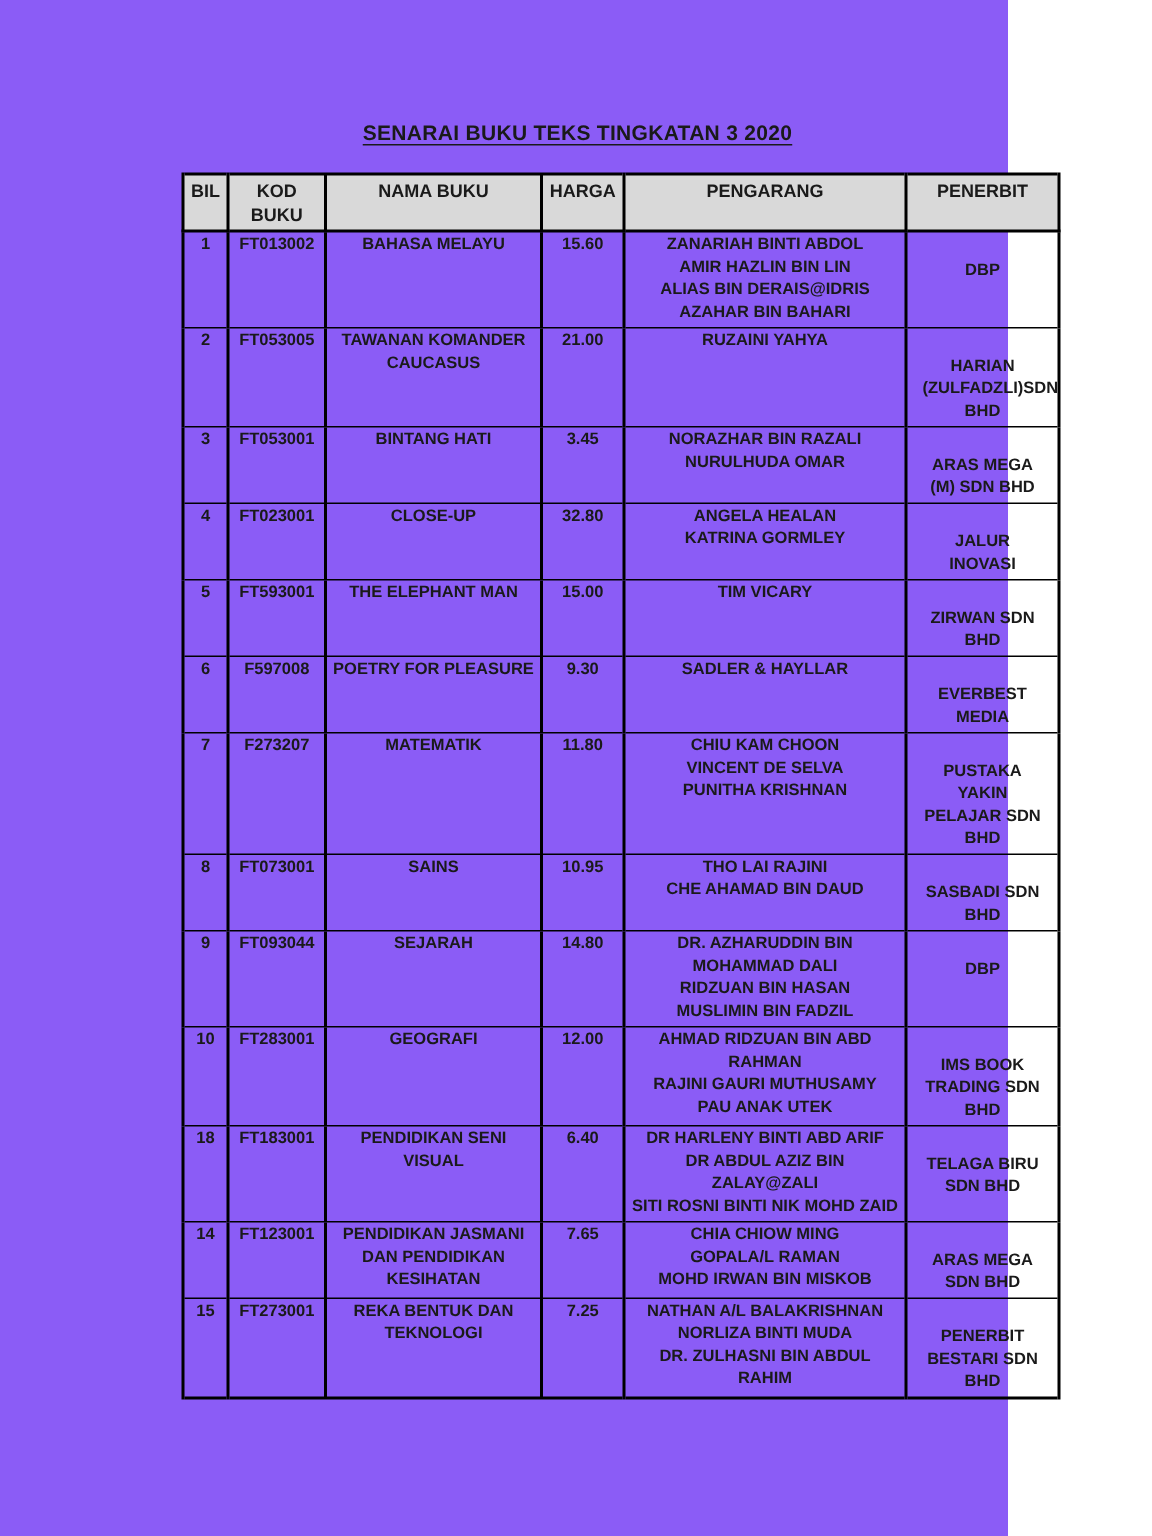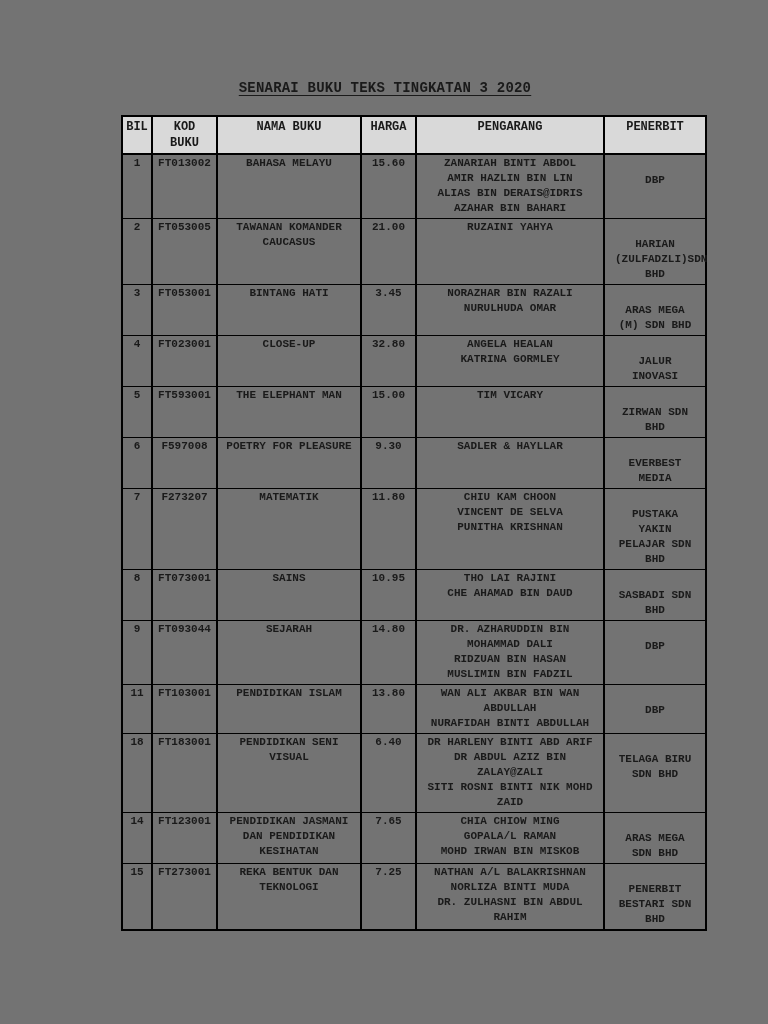--- a/index.html
+++ b/index.html
@@ -4,24 +4,23 @@
 <style>
   * { box-sizing: border-box; margin: 0; padding: 0; }
   html, body { background: #ffffff; }
   body {
     width: 768px; height: 1024px;
     font-family: "Liberation Sans", sans-serif;
     color: #1a1a1a;
     overflow: hidden;
   }
   .page {
-    width: 768px; height: 1024px;
-    background: #737373;
+    width: 672px; height: 1024px;
+    background: #8b5cf6;
     position: relative;
-    font-family: Liberation Mono, monospace;
   }
   .content {
     width: 584px;
     margin-left: 93px;
     padding-top: 80px;
   }
   .doc-title {
     font-size: 14px;
     font-weight: bold;
     text-align: center;
@@ -190,29 +189,30 @@
             <td class="col-nama">SEJARAH</td>
             <td class="col-harga">14.80</td>
             <td class="col-pengarang">
               <div>DR. AZHARUDDIN BIN MOHAMMAD DALI</div>
               <div>RIDZUAN BIN HASAN</div>
               <div>MUSLIMIN BIN FADZIL</div>
             </td>
             <td class="col-penerbit">DBP</td>
           </tr>
           <tr>
-            <td class="col-bil">11</td>
-            <td class="col-kod">FT103001</td>
-            <td class="col-nama">PENDIDIKAN ISLAM</td>
-            <td class="col-harga">13.80</td>
-            <td class="col-pengarang">
-              <div>WAN ALI AKBAR BIN WAN ABDULLAH</div>
-              <div>NURAFIDAH BINTI ABDULLAH</div>
-            </td>
-            <td class="col-penerbit">DBP</td>
+            <td class="col-bil">10</td>
+            <td class="col-kod">FT283001</td>
+            <td class="col-nama">GEOGRAFI</td>
+            <td class="col-harga">12.00</td>
+            <td class="col-pengarang">
+              <div>AHMAD RIDZUAN BIN ABD RAHMAN</div>
+              <div>RAJINI GAURI MUTHUSAMY</div>
+              <div>PAU ANAK UTEK</div>
+            </td>
+            <td class="col-penerbit">IMS BOOK TRADING SDN BHD</td>
           </tr>
           <tr>
             <td class="col-bil">18</td>
             <td class="col-kod">FT183001</td>
             <td class="col-nama">PENDIDIKAN SENI VISUAL</td>
             <td class="col-harga">6.40</td>
             <td class="col-pengarang">
               <div>DR HARLENY BINTI ABD ARIF</div>
               <div>DR ABDUL AZIZ BIN ZALAY@ZALI</div>
               <div>SITI ROSNI BINTI NIK MOHD ZAID</div>

